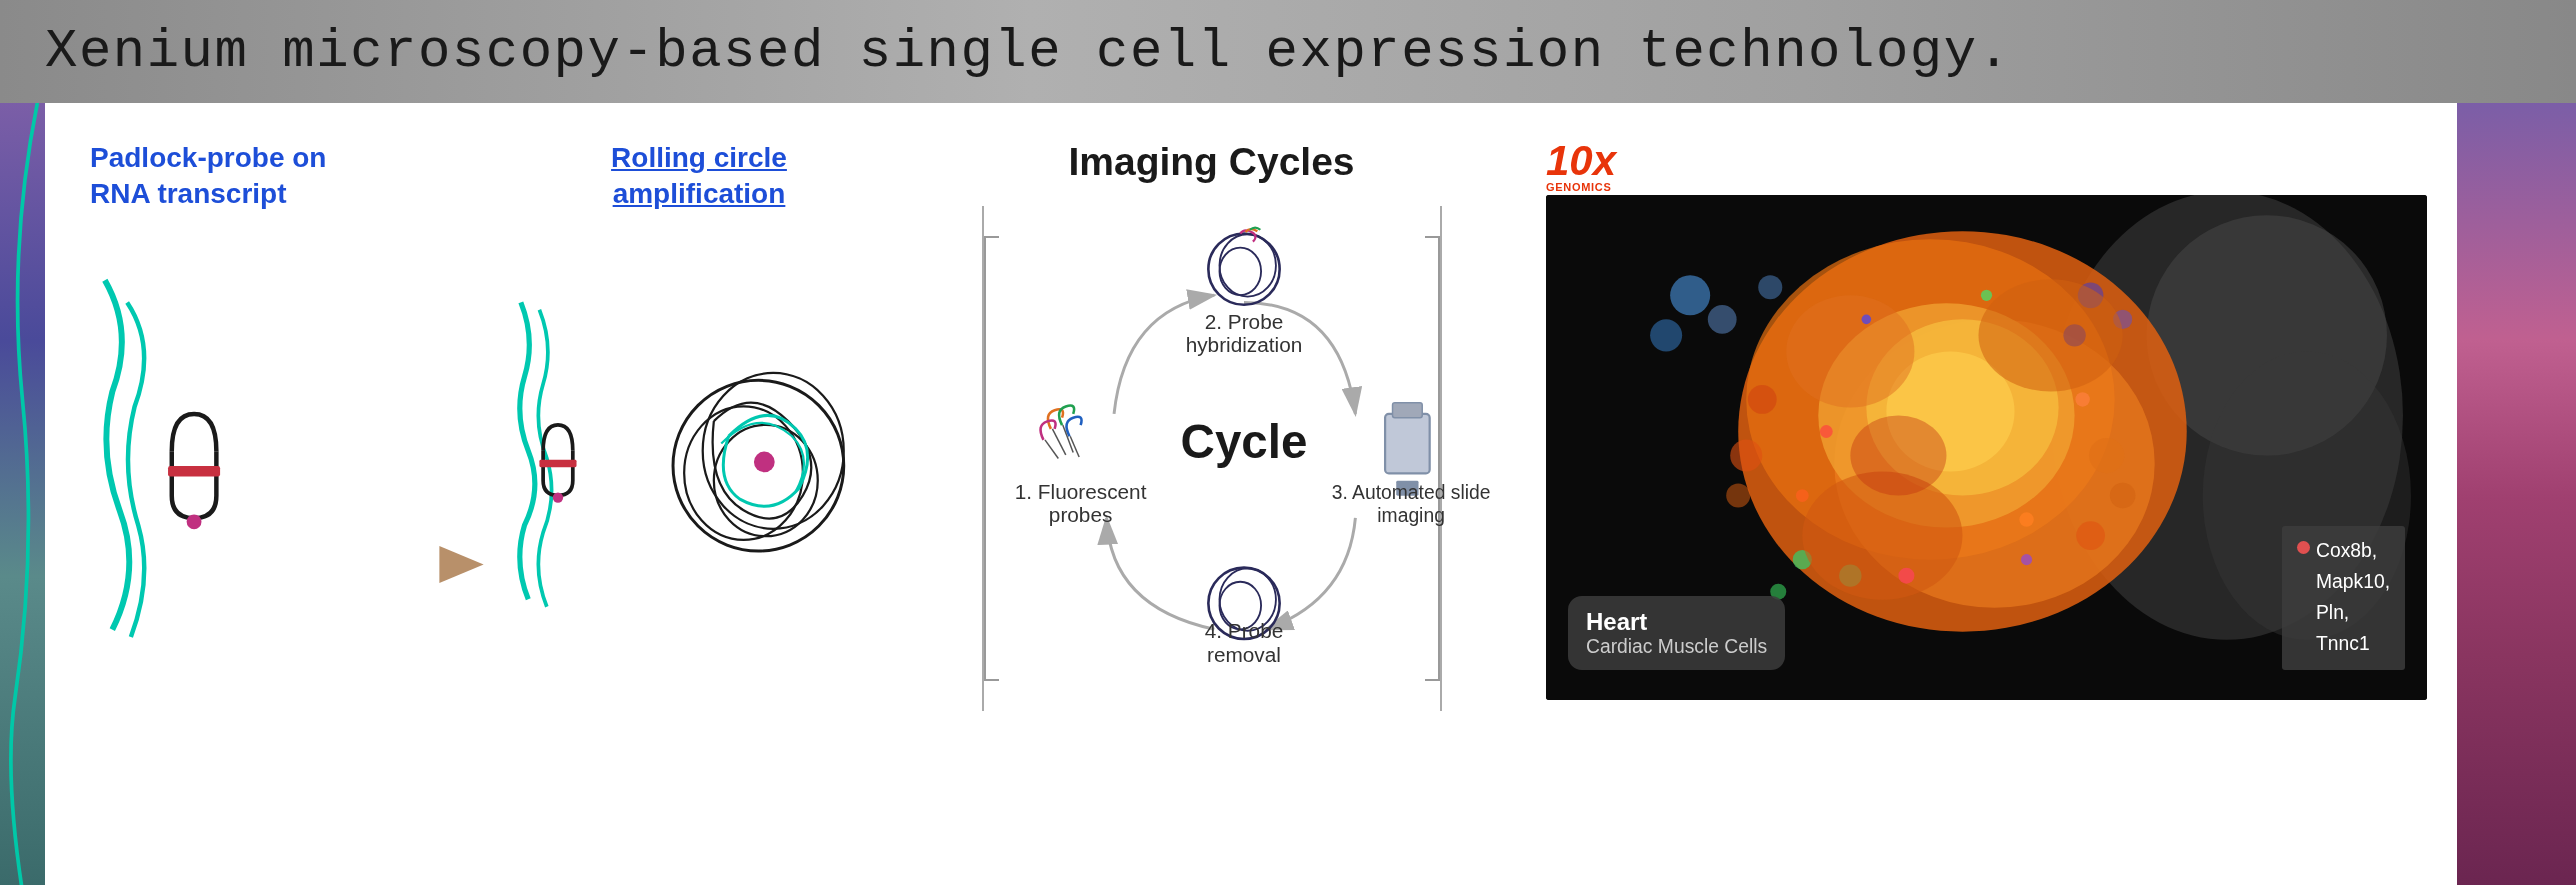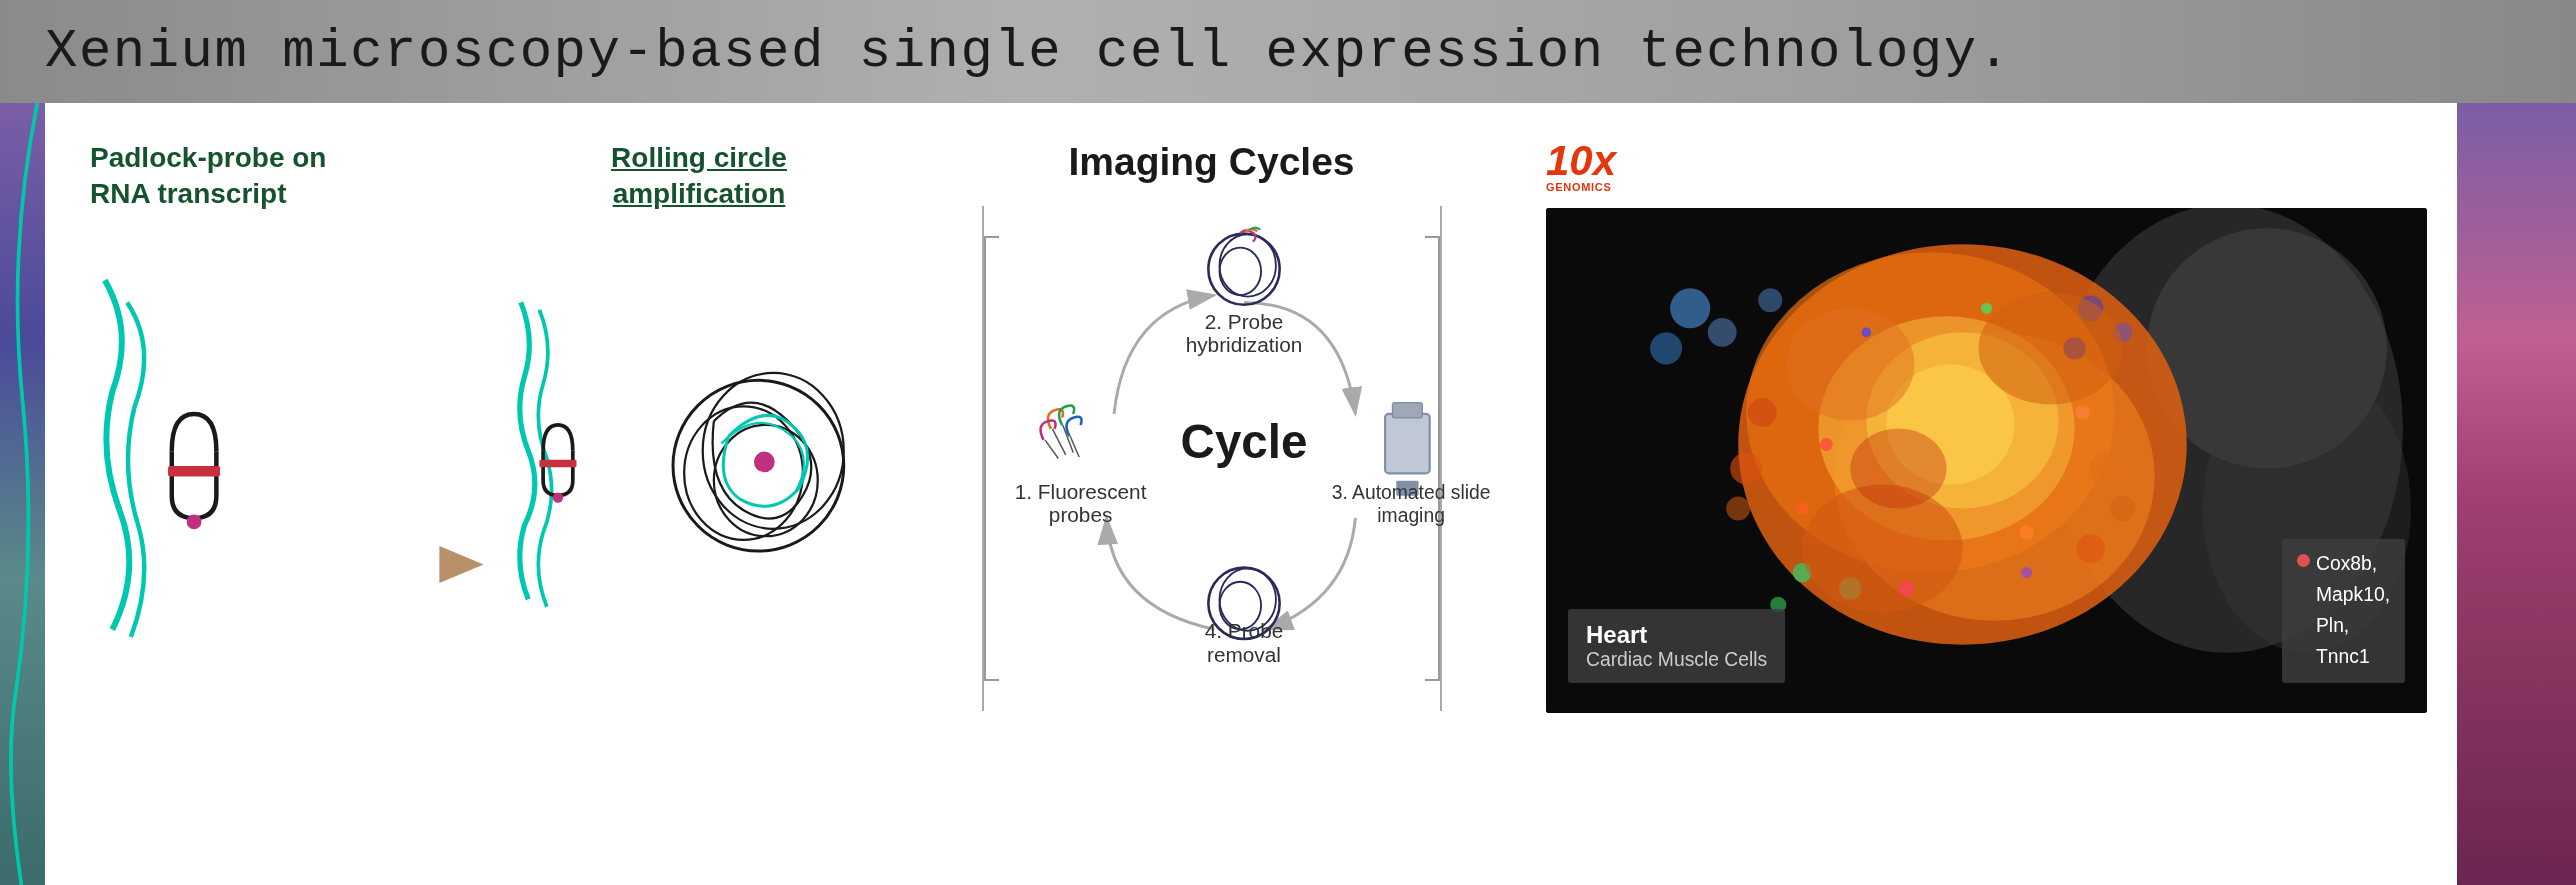--- a/index.html
+++ b/index.html
@@ -67,21 +67,21 @@
       display: flex;
       flex-direction: column;
       align-items: flex-start;
       padding-left: 15px;
       position: relative;
     }
 
     .section-label {
       font-size: 28px;
       font-weight: 700;
-      color: #14532d;
+      color: #1d4ed8;
       line-height: 1.3;
       margin-bottom: 15px;
     }
 
     
     #padlock-illustration {
       width: 223px;
       height: 409px;
       position: relative;
       margin-top: 15px;
@@ -140,21 +140,21 @@
     #section-dataviz {
       flex: 1;
       display: flex;
       flex-direction: column;
       padding-left: 30px;
     }
 
     #dataviz-header {
       display: flex;
       align-items: center;
-      margin-bottom: 15px;
+      margin-bottom: 2px;
       gap: 24px;
     }
 
     #ten-x-logo {
       display: flex;
       align-items: center;
       gap: 3px;
     }
 
     #logo-10x {
@@ -186,21 +186,21 @@
       overflow: hidden;
       max-height: 505px;
     }
 
     #heart-label-box {
       position: absolute;
       bottom: 30px;
       left: 22px;
       background: rgba(60,60,60,0.85);
       padding: 12px 18px;
-      border-radius: 3px;
+      border-radius: 14px;
     }
 
     #heart-label-title {
       font-size: 24px;
       font-weight: 700;
       color: #fff;
     }
 
     #heart-label-sub {
       font-size: 19.3px;

